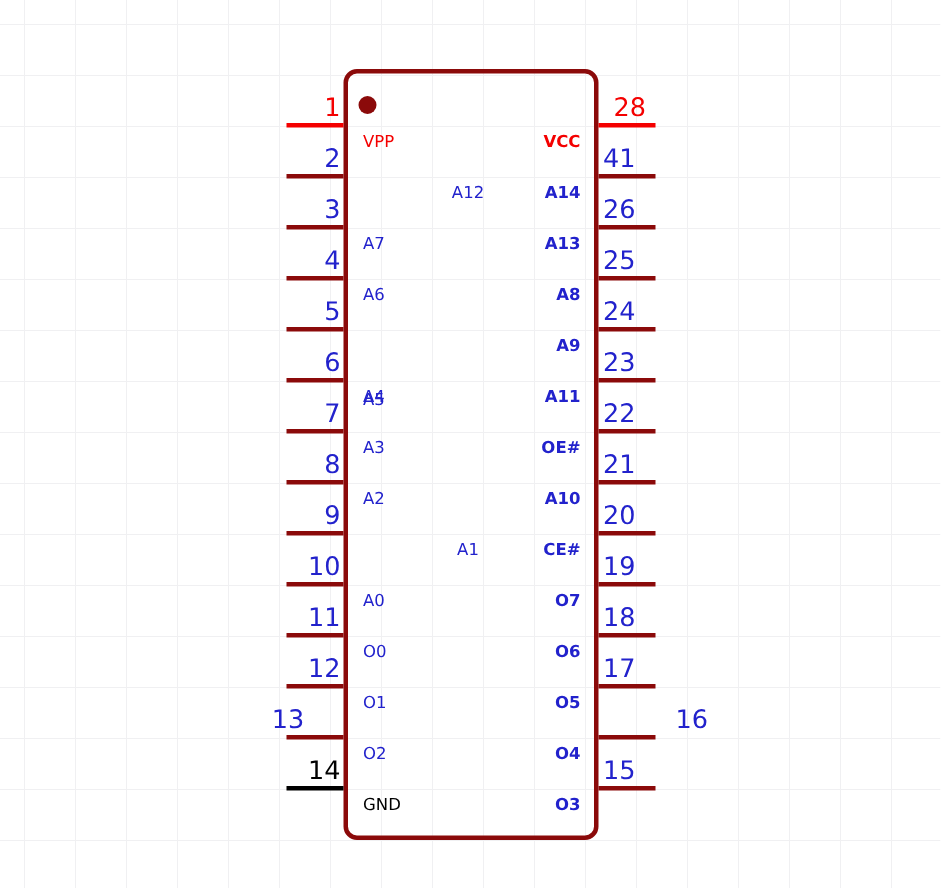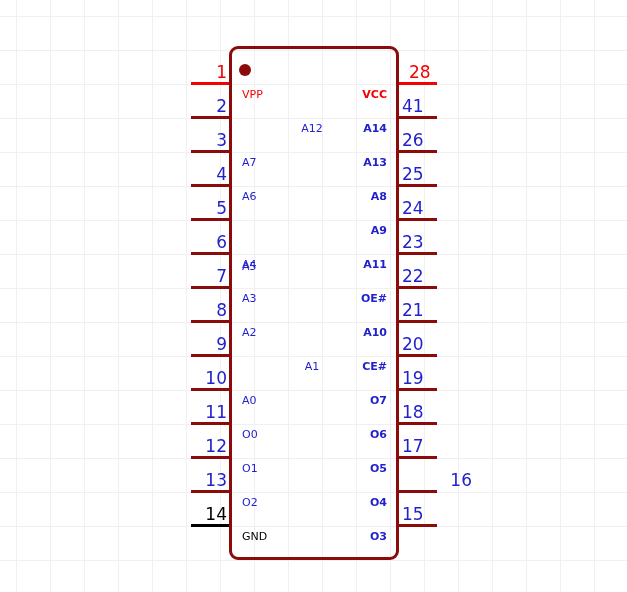--- a/index.html
+++ b/index.html
@@ -116,21 +116,21 @@
         <span class="pin-number left" style="top: 403px; width: 70px; left: 157px; color: rgb(34, 34, 204);">11</span>
         <span class="pin-label left" style="top: 425px; width: 140px; left: 242px; color: rgb(34, 34, 204);">O0</span>
       </div>
       <div>
         <div class="pin-stub" style="top: 456px; width: 38px; left: 191px; background: rgb(139, 10, 10);"></div>
         <span class="pin-number left" style="top: 437px; width: 70px; left: 157px; color: rgb(34, 34, 204);">12</span>
         <span class="pin-label left" style="top: 459px; width: 140px; left: 242px; color: rgb(34, 34, 204);">O1</span>
       </div>
       <div>
         <div class="pin-stub" style="top: 490px; width: 38px; left: 191px; background: rgb(139, 10, 10);"></div>
-        <span class="pin-number left" style="top: 471px; width: 70px; left: 157px; color: rgb(34, 34, 204);">13</span>
+        <span class="pin-number left" style="top: 471px; width: 70px; left: 157px; color: rgb(34, 34, 204); text-align: center;">13</span>
         <span class="pin-label left" style="top: 493px; width: 140px; left: 242px; color: rgb(34, 34, 204);">O2</span>
       </div>
       <div>
         <div class="pin-stub" style="top: 524px; width: 38px; left: 191px; background: rgb(0, 0, 0);"></div>
         <span class="pin-number left" style="top: 505px; width: 70px; left: 157px; color: rgb(0, 0, 0);">14</span>
         <span class="pin-label left" style="top: 527px; width: 140px; left: 242px; color: rgb(0, 0, 0);">GND</span>
       </div>
     </div>
   <div id="pinsRight">
       <div>

